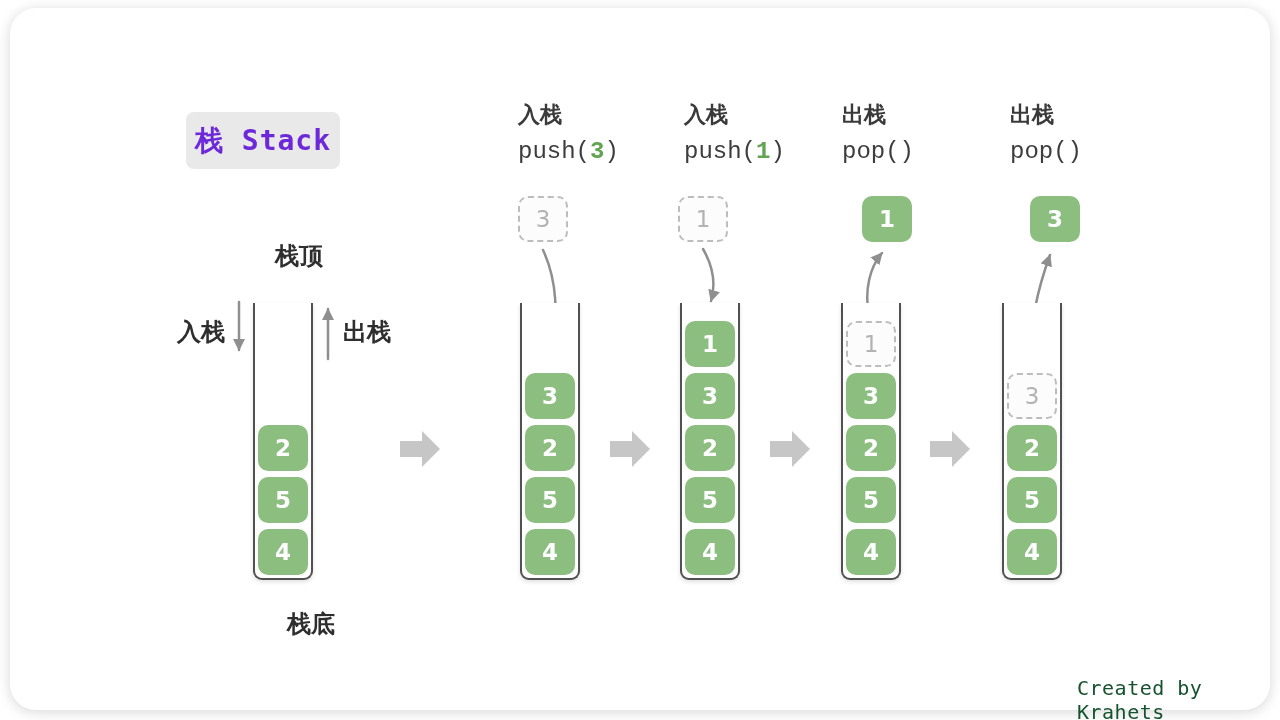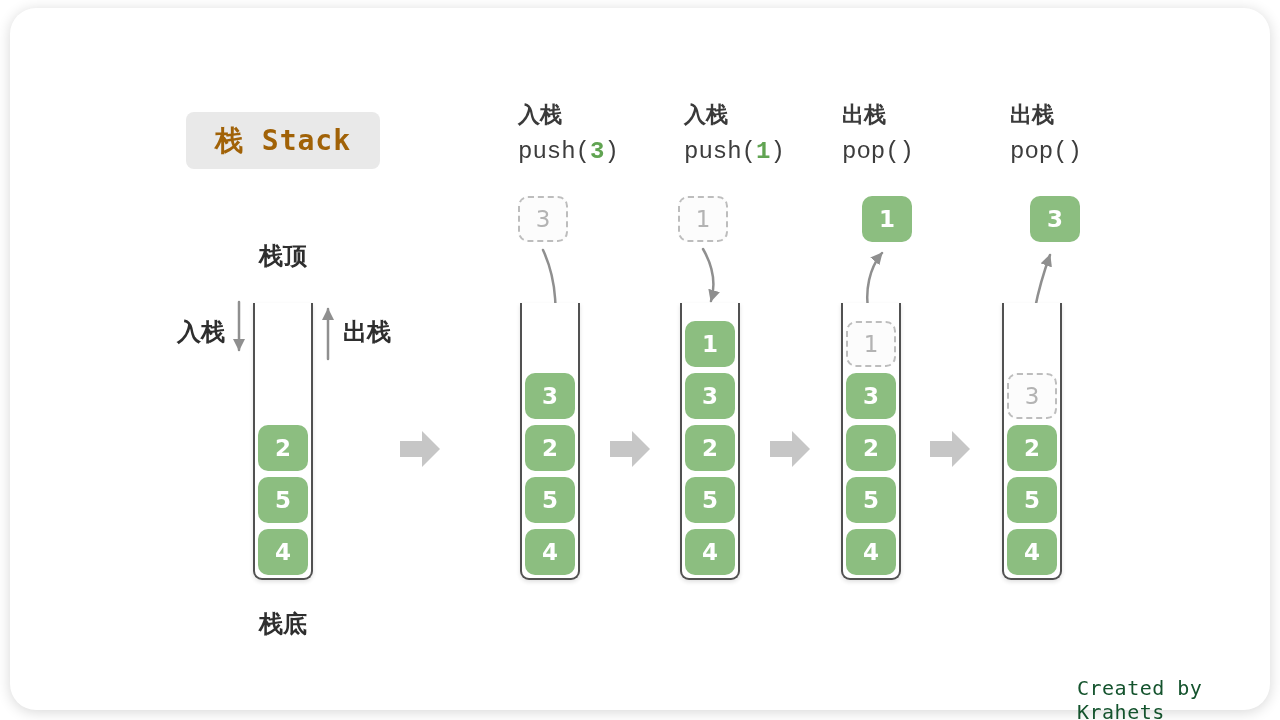--- a/index.html
+++ b/index.html
@@ -6,31 +6,31 @@
   #page {
     position: relative; width: 1280px; height: 720px; overflow: hidden;
     background: #ffffff; font-family: "DejaVu Sans", sans-serif;
   }
   .card {
     position: absolute; left: 10px; top: 8px; width: 1260px; height: 702px;
     background: #ffffff; border-radius: 26px;
     box-shadow: 0 2px 14px rgba(0,0,0,0.16);
   }
   .title-badge {
-    position: absolute; left: 186px; top: 112px; width: 194px; height: 57px;
+    position: absolute; left: 186px; top: 112px; width: 154px; height: 57px;
     background: #e9e9e9; border-radius: 8px;
     display: flex; align-items: center; justify-content: center;
     font-family: "DejaVu Sans Mono", monospace; font-size: 28px; font-weight: 700;
-    color: #a16207; letter-spacing: 1px;
+    color: #6d28d9; letter-spacing: 1px;
   }
   .cjk-label {
     position: absolute; font-size: 24px; font-weight: 700; color: #2e2e2e;
     line-height: 1.2; white-space: nowrap;
   }
-  .centered { width: 80px; text-align: center; }
+  .centered { width: 80px; text-align: right; }
   .op-header { position: absolute; top: 104px; white-space: nowrap; }
   .op-action { font-size: 22px; font-weight: 600; color: #3a3a3a; line-height: 1; }
   .op-code {
     margin-top: 14px; font-family: Liberation Mono, monospace;
     font-size: 24px; font-weight: 500; color: #3d3d3d; line-height: 1;
   }
   .op-arg { color: #61a452; font-weight: 700; }
   .well {
     position: absolute; top: 303px; width: 60px; height: 277px; box-sizing: border-box;
     border: 2px solid #515151; border-top: none; border-radius: 0 0 9px 9px;
@@ -73,21 +73,21 @@
   <div class="op-header" style="left:842px">
     <div class="op-action">出栈</div>
     <div class="op-code"><span>pop(</span><span class="op-arg"></span><span>)</span></div>
   </div>
   <div class="op-header" style="left:1010px">
     <div class="op-action">出栈</div>
     <div class="op-code"><span>pop(</span><span class="op-arg"></span><span>)</span></div>
   </div>
 
   <div class="cjk-label centered" style="left:243px;top:242px">栈顶</div>
-  <div class="cjk-label centered" style="left:243px;top:610px">栈底</div>
+  <div class="cjk-label centered" style="left:255px;top:610px">栈底</div>
   <div class="cjk-label" style="left:177px;top:318px">入栈</div>
   <div class="cjk-label" style="left:343px;top:318px">出栈</div>
 
   <svg class="arrows" width="1280" height="720" viewBox="0 0 1280 720">
     <defs>
       <marker id="ah" markerUnits="userSpaceOnUse" markerWidth="14" markerHeight="12" refX="11" refY="6" orient="auto">
         <path d="M0,0 L12,6 L0,12 z" fill="#8f8f8f"></path>
       </marker>
     </defs>
     <path d="M239,302 L239,350" stroke="#8f8f8f" stroke-width="2.5" fill="none" stroke-linecap="round" marker-end="url(#ah)"></path>

